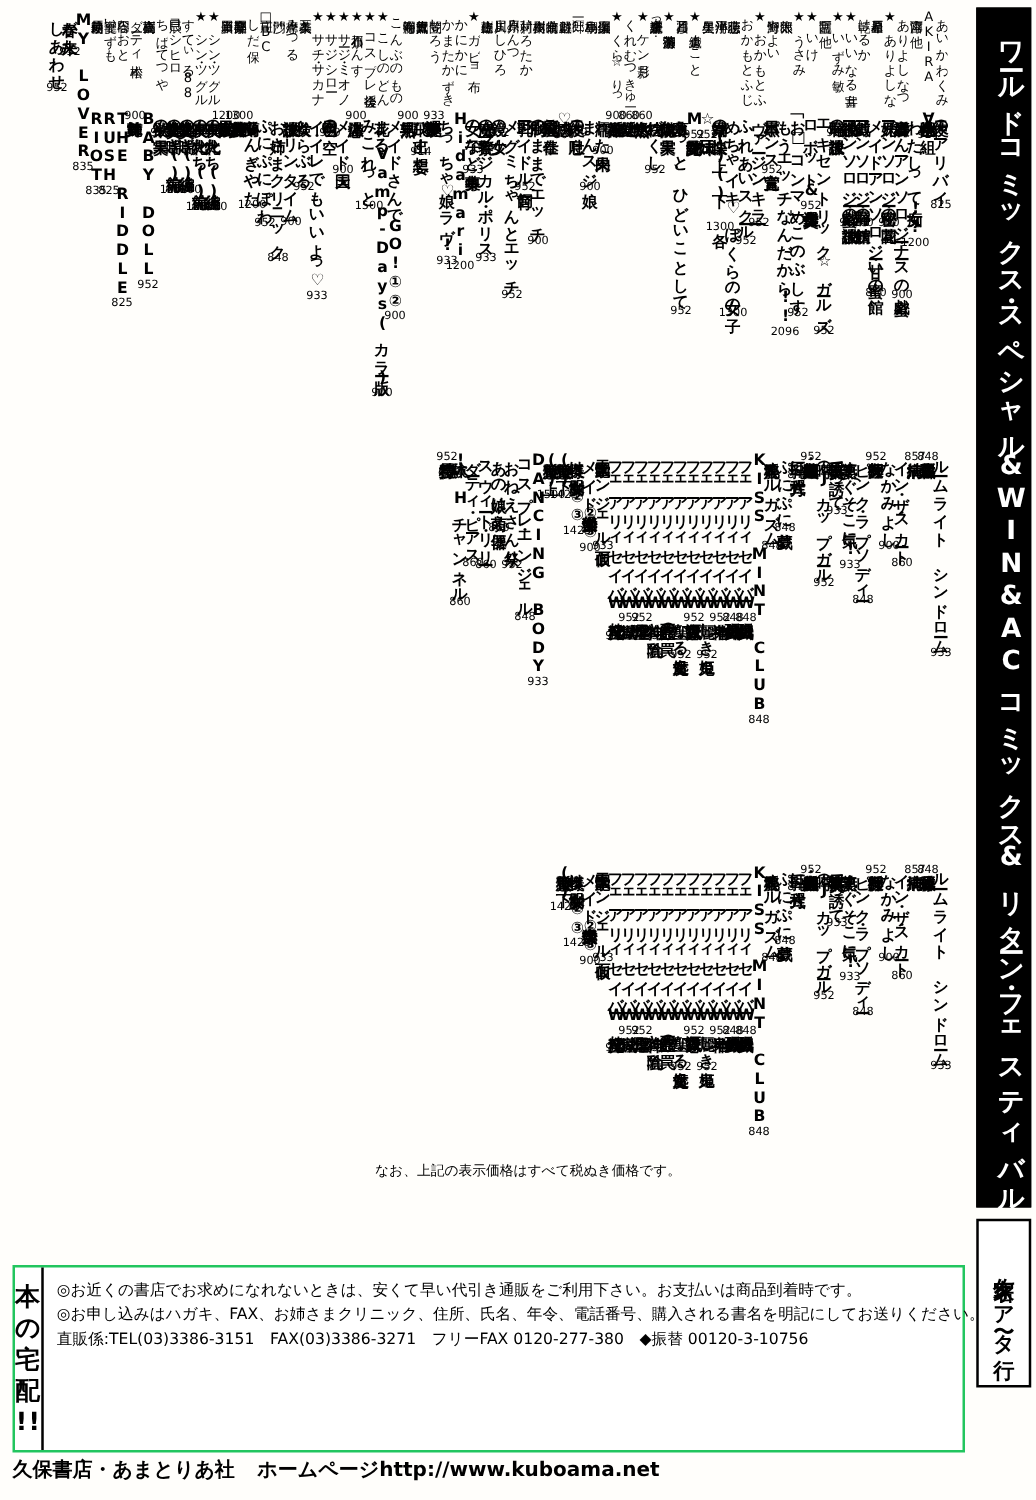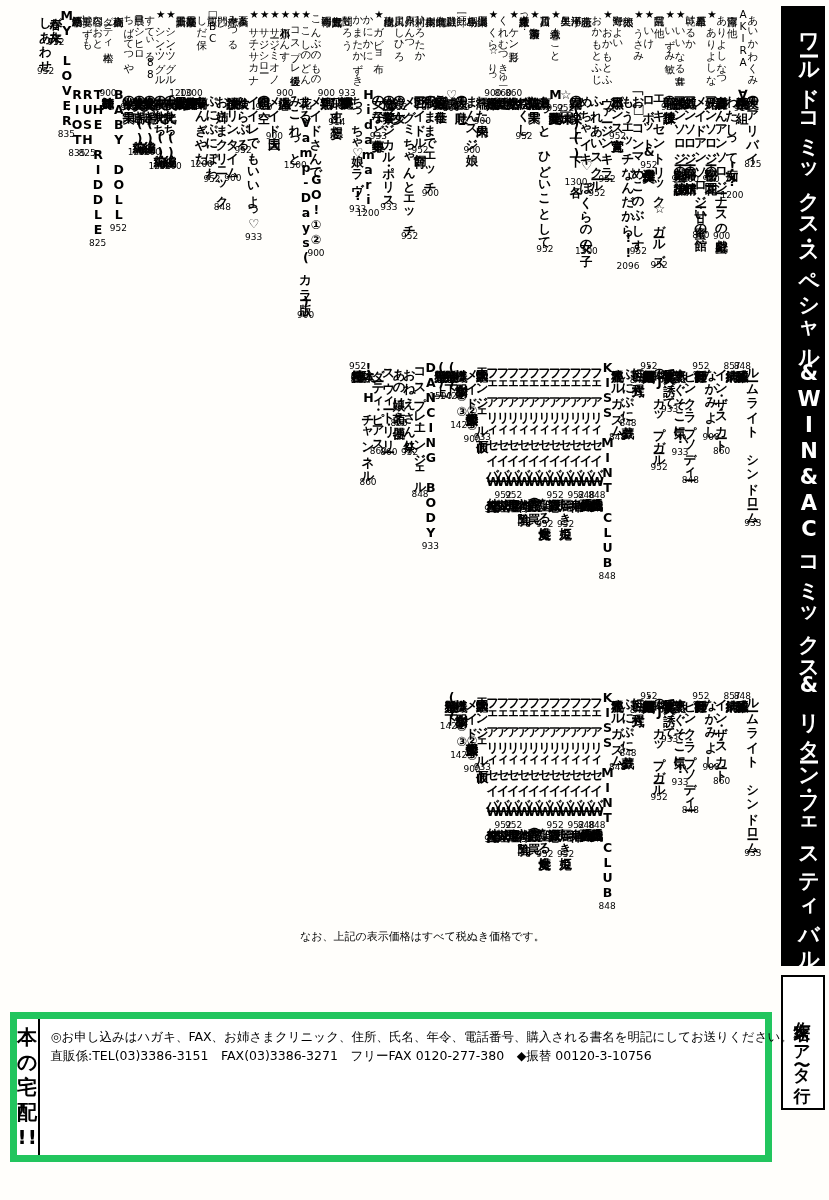--- a/index.html
+++ b/index.html
@@ -38,21 +38,21 @@
   }
   .cell .title{
     writing-mode:vertical-rl;text-orientation:upright;
     font-size:12.5px;font-weight:bold;line-height:1.1;white-space:nowrap;
   }
   .cell .price{font-size:9px;margin-top:1px;}
 
   
   .orderbox{
     position:absolute;left:10px;top:1012px;width:762px;height:150px;
-    border:7px solid #22c55e;box-sizing:border-box;background:#fff;
+    border:2px solid #22c55e;box-sizing:border-box;background:#fff;
     display:flex;
     justify-content:space-between;
   }
   .tag{
     width:96px;border-right:2px solid #000;
     display:flex;flex-direction:column;align-items:center;justify-content:center;
     font-weight:bold;font-size:20px;line-height:1.25;letter-spacing:1px;
   }
   .orderbody{flex:1;padding:8px 10px 4px 10px;font-size:12.5px;line-height:1.55;}
   .orderbody .ln{white-space:nowrap;}
@@ -690,20 +690,25 @@
         <div class="price">1429</div>
       </div>
     </div>
 
   <div class="orderbox">
     <div class="tag">
       <span>本の宅配</span>
       <span>!!</span>
     </div>
     <div class="orderbody">
+      <div class="ln">◎お近くの書店でお求めになれないときは、安くて早い代引き通販をご利用下さい。お支払いは商品到着時です。</div>
       <div class="ln">◎お申し込みはハガキ、FAX、お姉さまクリニック、住所、氏名、年令、電話番号、購入される書名を明記にしてお送りください。</div>
       <div class="ln">直販係:TEL(03)3386-3151　FAX(03)3386-3271　フリーFAX 0120-277-380　◆振替 00120-3-10756</div>
     </div>
   </div>
+  <div class="orderfoot">
+    <span>久保書店・あまとりあ社</span>
+    <span>ホームページhttp://www.kuboama.net</span>
+  </div>
 
   <div style="position:absolute;left:300px;top:929px;font-size:11px;">なお、上記の表示価格はすべて税ぬき価格です。</div>
 
 </div>
 
 </body></html>

